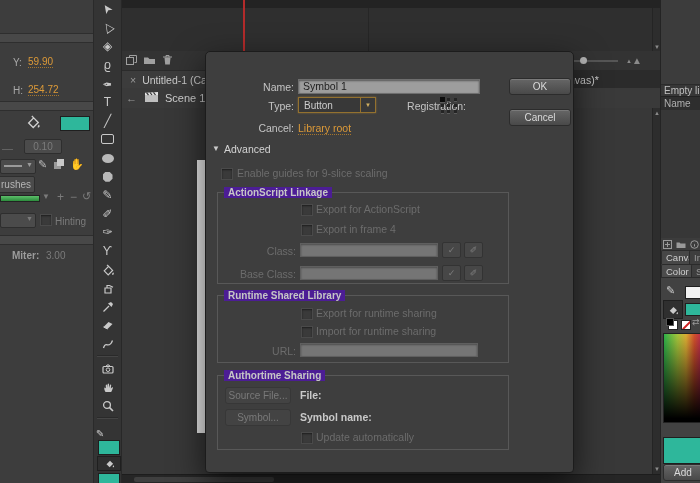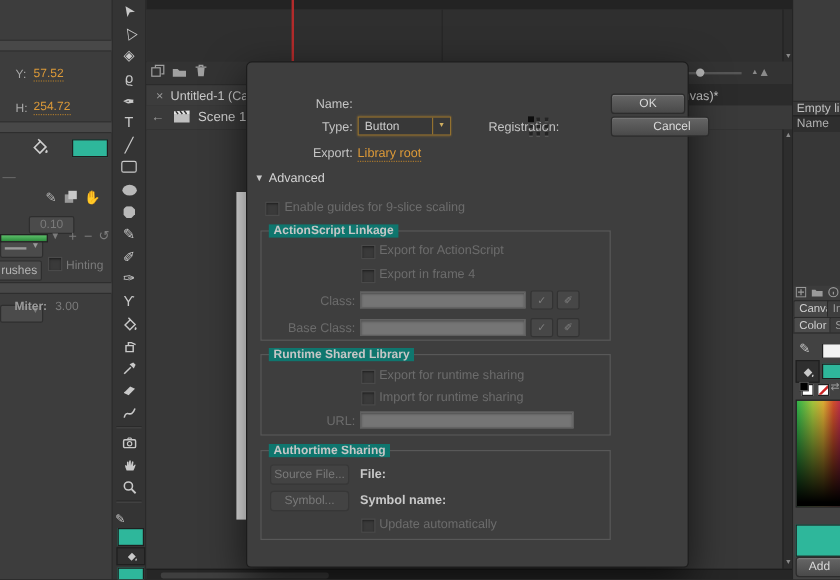--- a/index.html
+++ b/index.html
@@ -6,21 +6,21 @@
   .screen{position:relative;width:700px;height:483px;overflow:hidden;
     background:#3a3a3a;font-family:"Liberation Sans","DejaVu Sans",sans-serif;
     font-size:11px;color:#c8c8c8;-webkit-font-smoothing:antialiased;}
   .abs{position:absolute;}
   
   .props{left:0;top:0;width:93px;height:483px;background:#3d3d3d;border-right:1px solid #2a2a2a;}
   .band{left:0;width:93px;height:8px;background:#484848;border-top:1px solid #2e2e2e;border-bottom:1px solid #2e2e2e;}
   .hotlabel{color:#a9a9a9;font-size:10px;}
   .hotval{color:#dd9a38;font-size:10px;border-bottom:1px dotted #a5762d;}
   .dim{color:#7b7b7b;}
-  .minibox{background:#4b4b4b;border:1px solid #2e2e2e;border-radius:2px;margin-top:41px;}
+  .minibox{background:#4b4b4b;border:1px solid #2e2e2e;border-radius:2px;}
   .swatch{border:1px solid #1f1f1f;}
   
   .toolbar{left:94px;top:0;width:27px;height:483px;background:#343434;border-right:1px solid #282828;
     display:flex;flex-direction:column;align-items:center;}
   .tool{width:27px;height:18.6px;display:flex;align-items:center;justify-content:center;color:#c9c9c9;font-size:12px;line-height:1;}
   .tool .g{display:inline-block;}
   .tdiv{width:21px;height:0;border-top:1px solid #2a2a2a;border-bottom:1px solid #454545;margin:2px 0;}
   .shp{display:inline-block;}
   .rct{width:11px;height:8px;border:1.5px solid #c9c9c9;border-radius:2px;}
   .ovl{width:12px;height:9px;background:#b9b9b9;border-radius:50%;}
@@ -54,38 +54,38 @@
     color:#1d1d1d;font-size:10.5px;padding:0 4px;line-height:13px;}
   .inp-dis{background:#757575;border:1px solid #5f5f5f;box-shadow:inset 0 1px 2px rgba(0,0,0,.35);}
   .btn{background:linear-gradient(#666,#494949);border:1px solid #2c2c2c;border-radius:3px;color:#dadada;
     font-size:10px;display:flex;align-items:center;justify-content:center;box-shadow:inset 0 1px 0 rgba(255,255,255,.14);}
   .btn.disabled{background:#434343;color:#7a7a7a;border-color:#373737;box-shadow:none;}
   .sqbtn{width:17px;height:14px;background:#474747;border:1px solid #333;border-radius:2px;
     color:#7d7d7d;font-size:9px;display:flex;align-items:center;justify-content:center;}
   .chk{width:10px;height:10px;background:#3a3a3a;border:1px solid #575757;box-shadow:inset 0 1px 2px rgba(0,0,0,.5);}
   .chk.d{border-color:#4a4a4a;}
   .fs{position:absolute;border:1px solid #585858;}
-  .fs .legend{position:absolute;top:-6px;left:6px;background:#0f766e;padding:0 4px;font-weight:bold;color:#c6c6c6;font-size:10px;}
+  .fs .legend{position:absolute;top:-6px;left:6px;background:#4c1d95;padding:0 4px;font-weight:bold;color:#c6c6c6;font-size:10px;}
   .dd{background:#383838;border:1px solid #93712f;box-shadow:0 0 2px rgba(190,140,50,.5);color:#cccccc;
     font-size:10px;display:flex;align-items:center;}
   .orange-link{color:#dd9a38;font-size:10.5px;border-bottom:1px dotted #a5762d;}
   .reg{display:grid;grid-template-columns:repeat(3,1fr);grid-template-rows:repeat(3,1fr);width:20px;height:18px;}
   .reg span{width:3px;height:3px;background:#242424;box-shadow:0 1px 0 rgba(255,255,255,.15);margin:auto;}
   .reg span.big{width:5px;height:5px;background:#0d0d0d;}
   .tick{color:#6f6f6f;}
 </style>
 </head>
 <body>
 
 <div class="screen">
 
   <div class="abs props">
     <div class="abs band" style="top:33px;"></div>
     <div class="abs" style="left:13px;top:56px;"><span class="hotlabel">Y:</span></div>
-    <div class="abs hotval" style="left:28px;top:56px;">57.52</div>
+    <div class="abs hotval" style="left:28px;top:56px;">59.90</div>
     <div class="abs" style="left:13px;top:84px;"><span class="hotlabel">H:</span></div>
     <div class="abs hotval" style="left:28px;top:84px;">254.72</div>
     <div class="abs band" style="top:101px;"></div>
 
     <div class="abs" style="left:25px;top:114px;">
       <svg width="16" height="16" viewBox="0 0 14 14">
           <path d="M3.2 7.8 7.6 3.4 11.6 7.4 7.2 11.8Z" fill="none" stroke="#cfcfcf" stroke-width="1.2"></path>
           <path d="M7.6 3.4 6 1.8" stroke="#cfcfcf" stroke-width="1.2" fill="none"></path>
           <path d="M12.3 9.2q1.2 1.9 0 2.5t-1.2-.6q0-1 1.2-1.9" fill="#cfcfcf"></path>
         </svg>
@@ -362,42 +362,43 @@
       linear-gradient(to bottom, rgba(0,0,0,0) 0%, #000 96%),
       linear-gradient(to right,#2fb34a,#a3c53c 35%,#dcae34 58%,#d2502c 80%,#b82854 100%);"></div>
 
     <div class="abs swatch" style="left:2px;top:437px;width:36px;height:25px;background:#2eb79b;"></div>
     <div class="abs btn" style="left:2px;top:464px;width:44px;height:15px;justify-content:flex-start;padding-left:10px;">Add</div>
   </div>
 
   <div class="abs dialog">
 
     <div class="abs dlabel" style="left:20px;top:29px;width:68px;">Name:</div>
+    <div class="abs inp-light" style="left:92px;top:27px;width:172px;height:13px;">Symbol 1</div>
     <div class="abs btn" style="left:303px;top:26px;width:60px;height:15px;">OK</div>
 
     <div class="abs dlabel" style="left:20px;top:48px;width:68px;">Type:</div>
     <div class="abs dd" style="left:92px;top:45px;width:76px;height:14px;">
       <span style="padding-left:5px;flex:1;">Button</span>
       <span style="width:14px;height:14px;border-left:1px solid #93712f;font-size:6px;color:#cfae60;display:flex;align-items:center;justify-content:center;">▼</span>
     </div>
     <div class="abs dlabel" style="left:167px;top:48px;width:93px;">Registration:</div>
     <div class="abs reg" style="left:233px;top:44px;" id="reggrid">
         <span class="big"></span>
         <span></span>
         <span></span>
         <span></span>
         <span></span>
         <span></span>
         <span></span>
         <span></span>
         <span></span>
       </div>
-    <div class="abs btn" style="left:303px;top:45px;width:60px;height:15px;padding-left:20px;">Cancel</div>
-
-    <div class="abs dlabel" style="left:20px;top:70px;width:68px;">Export:</div>
+    <div class="abs btn" style="left:303px;top:57px;width:60px;height:15px;">Cancel</div>
+
+    <div class="abs dlabel" style="left:20px;top:70px;width:68px;">Cancel:</div>
     <div class="abs orange-link" style="left:92px;top:70px;">Library root</div>
 
     <div class="abs" style="left:6px;top:92px;color:#c9c9c9;font-size:8px;">▼</div>
     <div class="abs" style="left:18px;top:91px;color:#d4d4d4;font-size:10.5px;">Advanced</div>
 
     <div class="abs chk d" style="left:15px;top:116px;"></div>
     <div class="abs dis" style="left:31px;top:115px;font-size:10.5px;">Enable guides for 9-slice scaling</div>
 
     <div class="fs" style="left:11px;top:140px;width:290px;height:90px;">
       <div class="legend">ActionScript Linkage</div>

